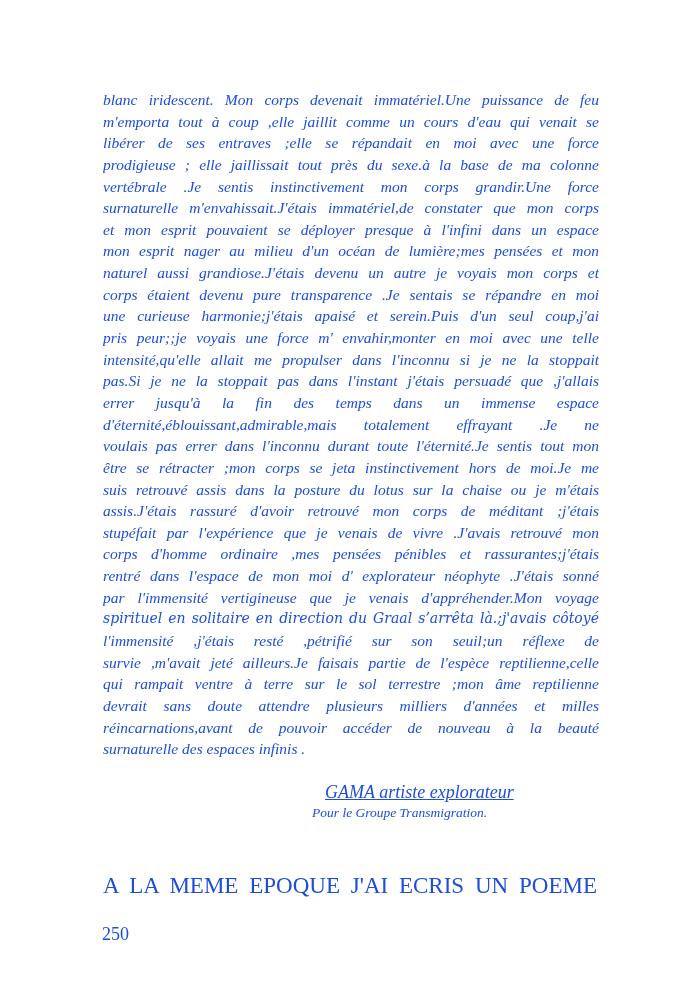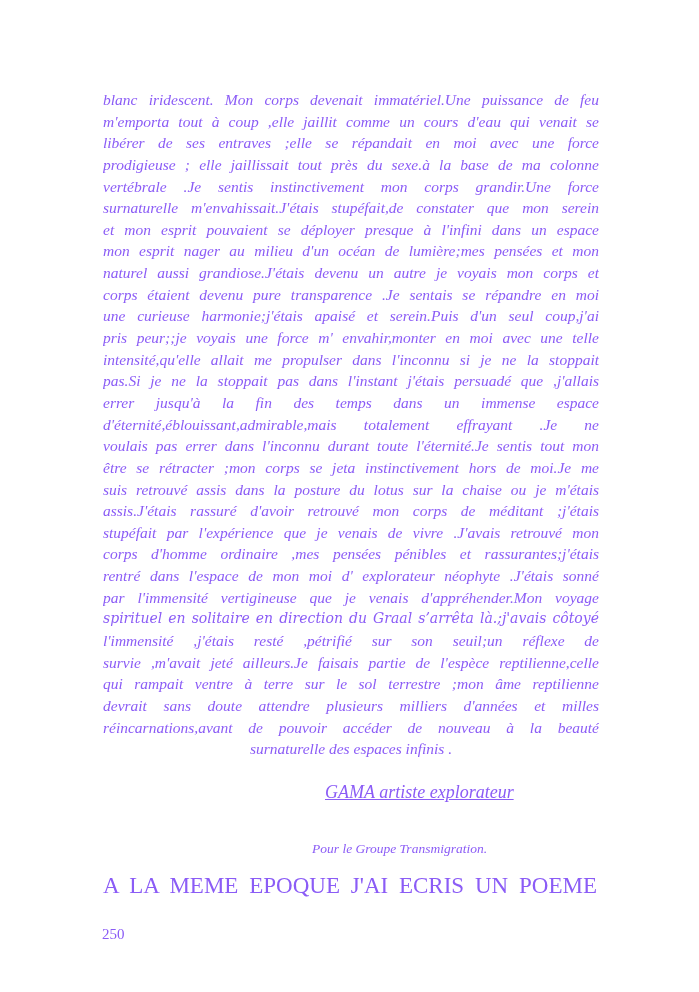--- a/index.html
+++ b/index.html
@@ -7,21 +7,21 @@
     padding: 0;
     background: #ffffff;
   }
   .page {
     position: relative;
     width: 646px;
     height: 992px;
     background: #ffffff;
     overflow: hidden;
     font-family: "Liberation Serif", "DejaVu Serif", serif;
-    color: #8b5cf6;
+    color: #1d4ed8;
   }
   
   .para {
     position: absolute;
     left: 103px;
     top: 89px;
     width: 496px;
   }
   .line {
     font-style: italic;
@@ -39,21 +39,21 @@
     width: 100%;
     height: 0;
   }
   
   .line:nth-child(25) {
     font-family: "DejaVu Serif", serif;
     font-size: 14px;
   }
   
   .line:last-child {
-    text-align: center;
+    text-align: left;
   }
   .line:last-child::after {
     content: none;
   }
   .sig-author {
     position: absolute;
     left: 325px;
     top: 781px;
     font-style: italic;
     font-size: 18px;
@@ -62,21 +62,20 @@
     text-decoration: underline;
   }
   .sig-group {
     position: absolute;
     left: 312px;
     top: 804px;
     font-style: italic;
     font-size: 13.5px;
     line-height: 17px;
     white-space: nowrap;
-    margin-top: 36px;
   }
   .caps-heading {
     position: absolute;
     left: 103px;
     top: 874px;
     width: 494px;
     font-size: 23px;
     line-height: 24px;
     height: 24px;
     overflow: hidden;
@@ -85,36 +84,36 @@
   .caps-heading::after {
     content: "";
     display: inline-block;
     width: 100%;
     height: 0;
   }
   .page-number {
     position: absolute;
     left: 102px;
     top: 925px;
-    font-size: 15px;
+    font-size: 18px;
     line-height: 18px;
   }
 </style>
 </head>
 <body>
 
 <div class="page">
 
   <div class="para">
       <div class="line">blanc iridescent. Mon corps devenait  immatériel.Une puissance de feu</div>
       <div class="line">m'emporta tout à coup ,elle  jaillit comme un cours d'eau qui venait se</div>
       <div class="line">libérer de ses entraves ;elle se répandait en moi avec une force</div>
       <div class="line">prodigieuse ; elle jaillissait tout près du sexe.à la base de ma  colonne</div>
       <div class="line">vertébrale .Je sentis instinctivement mon corps  grandir.Une force</div>
-      <div class="line">surnaturelle m'envahissait.J'étais stupéfait,de constater que mon serein</div>
+      <div class="line">surnaturelle m'envahissait.J'étais immatériel,de constater que mon corps</div>
       <div class="line">et mon esprit pouvaient se déployer presque à l'infini dans un espace</div>
       <div class="line">mon esprit nager au milieu d'un océan de lumière;mes pensées et mon</div>
       <div class="line">naturel aussi grandiose.J'étais devenu un autre  je voyais mon corps et</div>
       <div class="line">corps étaient devenu pure transparence .Je sentais se répandre en moi</div>
       <div class="line">une curieuse harmonie;j'étais apaisé et serein.Puis d'un seul coup,j'ai</div>
       <div class="line">pris peur;;je voyais  une  force m' envahir,monter en moi avec une telle</div>
       <div class="line">intensité,qu'elle allait  me propulser  dans l'inconnu si je ne la stoppait</div>
       <div class="line">pas.Si je ne la  stoppait pas dans l'instant j'étais persuadé que ,j'allais</div>
       <div class="line">errer jusqu'à la fin des temps   dans un immense espace</div>
       <div class="line">d'éternité,éblouissant,admirable,mais totalement effrayant .Je ne</div>

